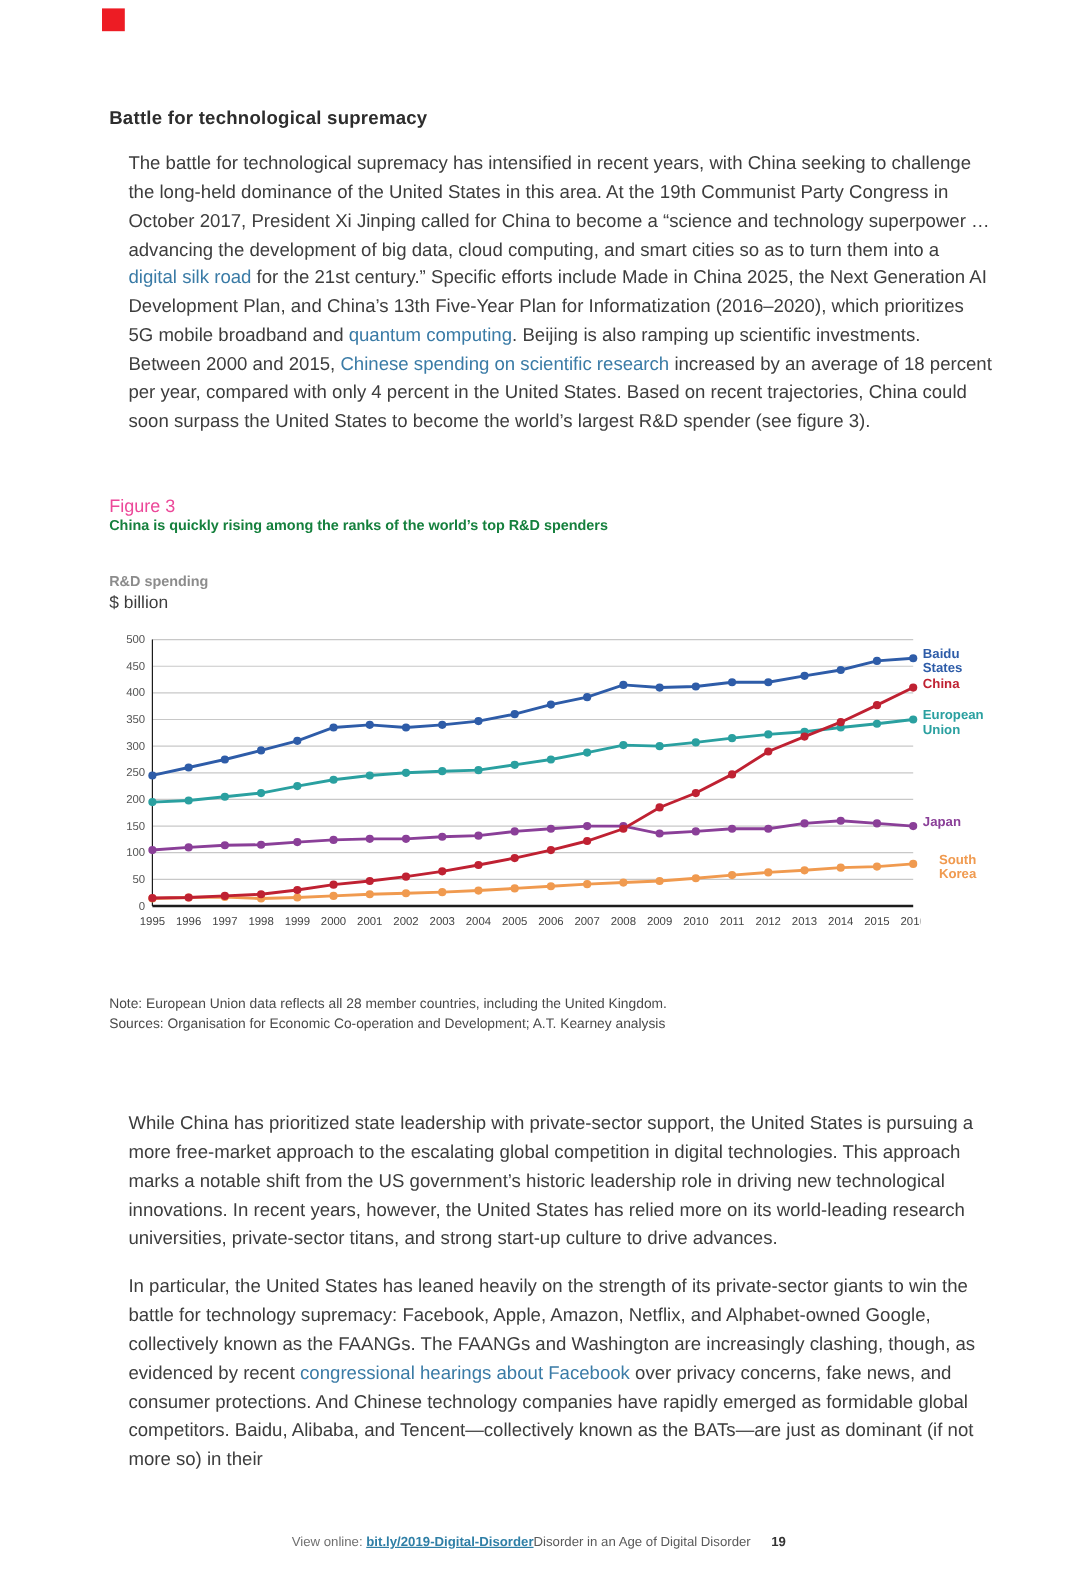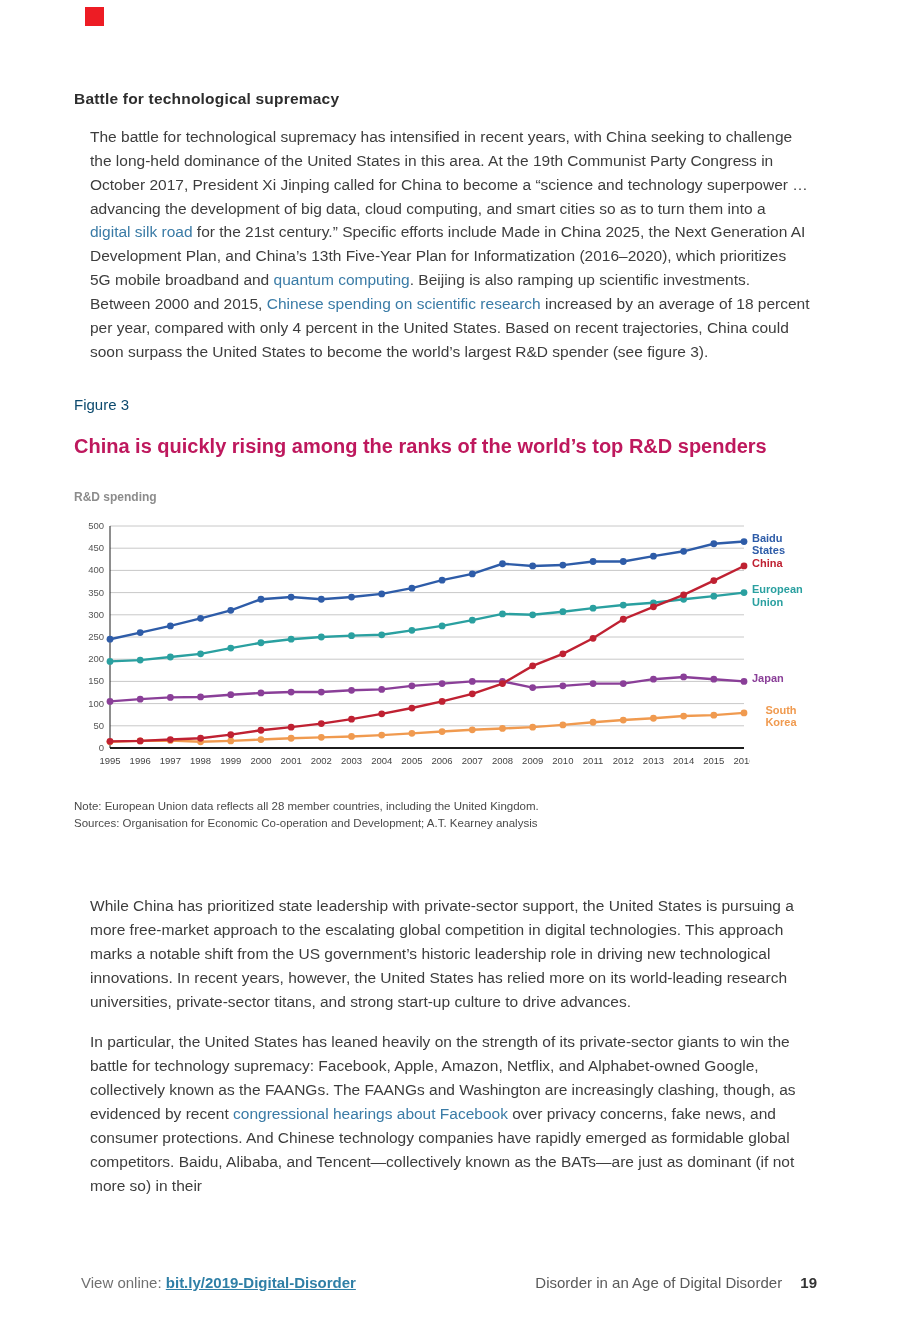--- a/index.html
+++ b/index.html
@@ -1,55 +1,56 @@
 <!DOCTYPE html>
 <html><head>
 <meta charset="utf-8">
 <style>
   html,body{margin:0;padding:0;background:#ffffff;}
   .page{position:relative;width:898px;height:1323px;background:#ffffff;overflow:hidden;
         font-family:"Liberation Sans",sans-serif;color:#3d3d3d;}
   .logo-mark{position:absolute;left:85px;top:7px;width:19px;height:19px;background:#ed1c24;}
-  .content{position:absolute;left:74px;top:0;width:736px;}
+  .content{position:absolute;left:91px;top:0;width:736px;}
   .section-heading{margin:90px 0 0 0;font-size:15.5px;font-weight:700;color:#2d2d2d;letter-spacing:.2px;}
   .para{margin:17px 0 0 16px;font-size:15.5px;line-height:1.54;color:#3d3d3d;}
   .inline-link{color:#3a7ba6;text-decoration:none;cursor:pointer;}
-  .figure-label{margin-top:32px;font-size:15px;color:#0c4a6e;}
-  .figure-title{margin-top:22px;font-size:20px;font-weight:700;color:#be185d;}
+  .figure-label{margin-top:50px;font-size:15px;color:#ec4899;}
+  .figure-title{margin-top:0;font-size:12px;font-weight:700;color:#15803d;}
   .chart-heading{margin-top:32px;font-size:12px;font-weight:700;color:#8c8c8c;}
   .chart-subtitle{margin-top:4px;font-size:14.5px;color:#3d3d3d;}
   .chart-row{display:flex;margin-top:12px;}
   #chart-svg{display:block;width:676px;height:262px;}
   #chart-svg text{font-family:"Liberation Sans",sans-serif;font-size:9.5px;fill:#555;}
   #chart-svg text.x{fill:#444;}
   .legend{position:relative;width:60px;height:262px;flex:0 0 60px;}
   .legend-label{position:absolute;left:2px;width:58px;font-size:11px;font-weight:700;line-height:1.12;}
-  .chart-note{margin-top:20px;font-size:11.5px;line-height:1.5;color:#4a4a4a;}
+  .chart-note{margin-top:44px;font-size:11.5px;line-height:1.5;color:#4a4a4a;}
   .para-after-figure{margin-top:62px;}
-  .footer{position:absolute;left:81px;right:81px;bottom:32px;display:flex;justify-content:space-between;
-          align-items:baseline;font-size:15px;color:#707070;}
+  .footer{position:absolute;left:81px;right:81px;bottom:32px;display:flex;justify-content:center;
+          align-items:baseline;font-size:11px;color:#707070;}
   .footer-link{color:#2f7fa6;font-weight:700;text-decoration:underline;cursor:pointer;}
   .footer-right{color:#5a5a5a;}
   .page-number{font-weight:700;color:#333;margin-left:14px;}
 </style>
 </head>
 <body>
 
 <div class="page">
   <div class="logo-mark"></div>
 
   <div class="content">
     <div class="section-heading">Battle for technological supremacy</div>
 
     <p class="para">The battle for technological supremacy has intensified in recent years, with China seeking to challenge the long-held dominance of the United States in this area. At the 19th Communist Party Congress in October 2017, President Xi Jinping called for China to become a “science and technology superpower … advancing the development of big data, cloud computing, and smart cities so as to turn them into a <a href="#" class="inline-link">digital silk road</a> for the 21st century.” Specific efforts include Made in China 2025, the Next Generation AI Development Plan, and China’s 13th Five-Year Plan for Informatization (2016–2020), which prioritizes 5G mobile broadband and <a href="#" class="inline-link">quantum computing</a>. Beijing is also ramping up scientific investments. Between 2000 and 2015, <a href="#" class="inline-link">Chinese spending on scientific research</a> increased by an average of 18 percent per year, compared with only 4 percent in the United States. Based on recent trajectories, China could soon surpass the United States to become the world’s largest R&amp;D spender (see figure 3).</p>
 
     <div class="figure-label">Figure 3</div>
     <div class="figure-title">China is quickly rising among the ranks of the world’s top R&amp;D spenders</div>
 
     <div class="chart-heading">R&amp;D spending</div>
+    <div class="chart-subtitle">$ billion</div>
 
     <div class="chart-row">
       <svg id="chart-svg" xmlns="http://www.w3.org/2000/svg" viewBox="0 0 676 262">
           <line x1="36" y1="232" x2="670" y2="232" stroke="#1c1c1c" stroke-width="2"></line>
           <text x="30" y="235" text-anchor="end">0</text>
           <line x1="36" y1="209.8" x2="670" y2="209.8" stroke="#c8c8c8" stroke-width="1"></line>
           <text x="30" y="212.8" text-anchor="end">50</text>
           <line x1="36" y1="187.60000000000002" x2="670" y2="187.60000000000002" stroke="#c8c8c8" stroke-width="1"></line>
           <text x="30" y="190.60000000000002" text-anchor="end">100</text>
           <line x1="36" y1="165.39999999999998" x2="670" y2="165.39999999999998" stroke="#c8c8c8" stroke-width="1"></line>

